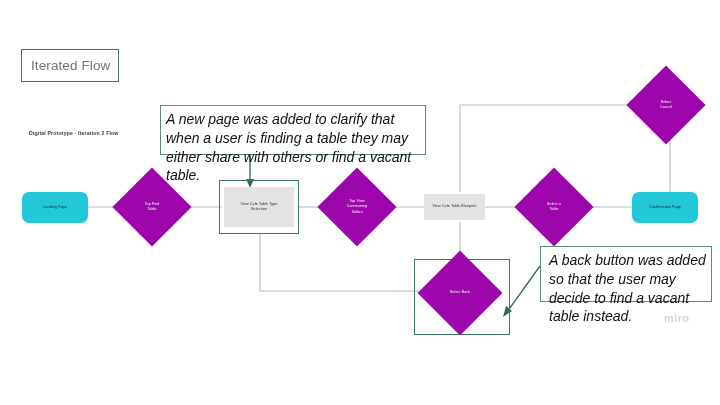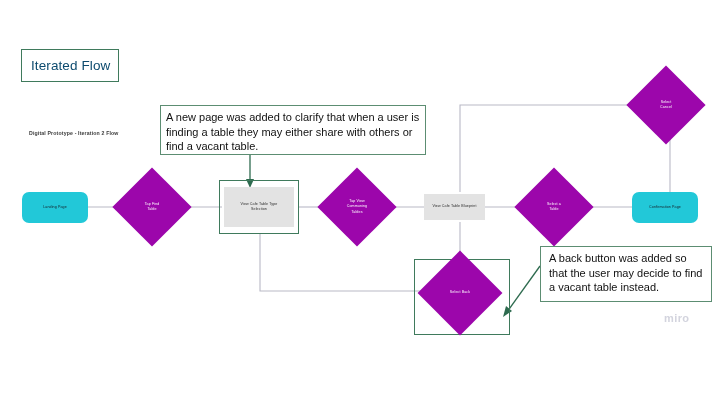--- a/index.html
+++ b/index.html
@@ -25,21 +25,21 @@
     height: 33px;
     border: 1px solid #3f7a5c;
     background: #ffffff;
     display: flex;
     align-items: center;
     padding-left: 9px;
     box-sizing: border-box;
   }
   #title-card .title-text {
     font-size: 13.5px;
-    color: #0c4a6e;
+    color: #737373;
     letter-spacing: 0.1px;
   }
 
   
   #subtitle {
     position: absolute;
     left: 29px;
     top: 130px;
     font-size: 5.2px;
     font-weight: bold;
@@ -111,24 +111,25 @@
 
   
   .annotation {
     position: absolute;
     border: 1px solid #5c8d72;
     background: #ffffff;
     box-sizing: border-box;
     padding: 4px 5px 5px 5px;
   }
   .annotation .annotation-text {
-    font-size: 11px;
+    font-size: 14px;
     line-height: 1.34;
     color: #111111;
     display: block;
+    font-style: italic;
   }
 
   
   #watermark {
     position: absolute;
     left: 664px;
     top: 312px;
     font-size: 11px;
     font-weight: bold;
     color: #d3d4de;

